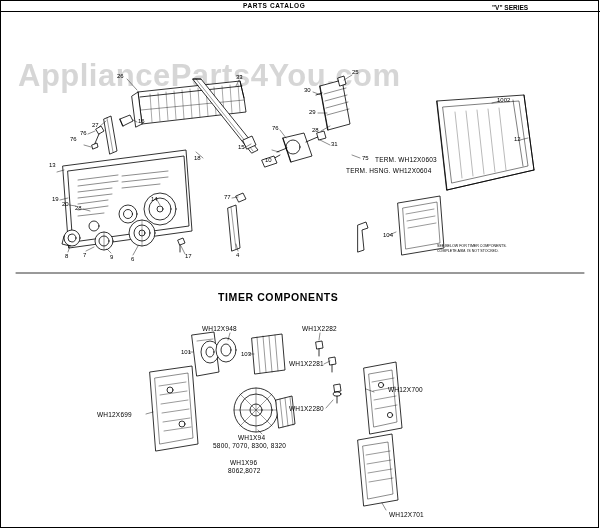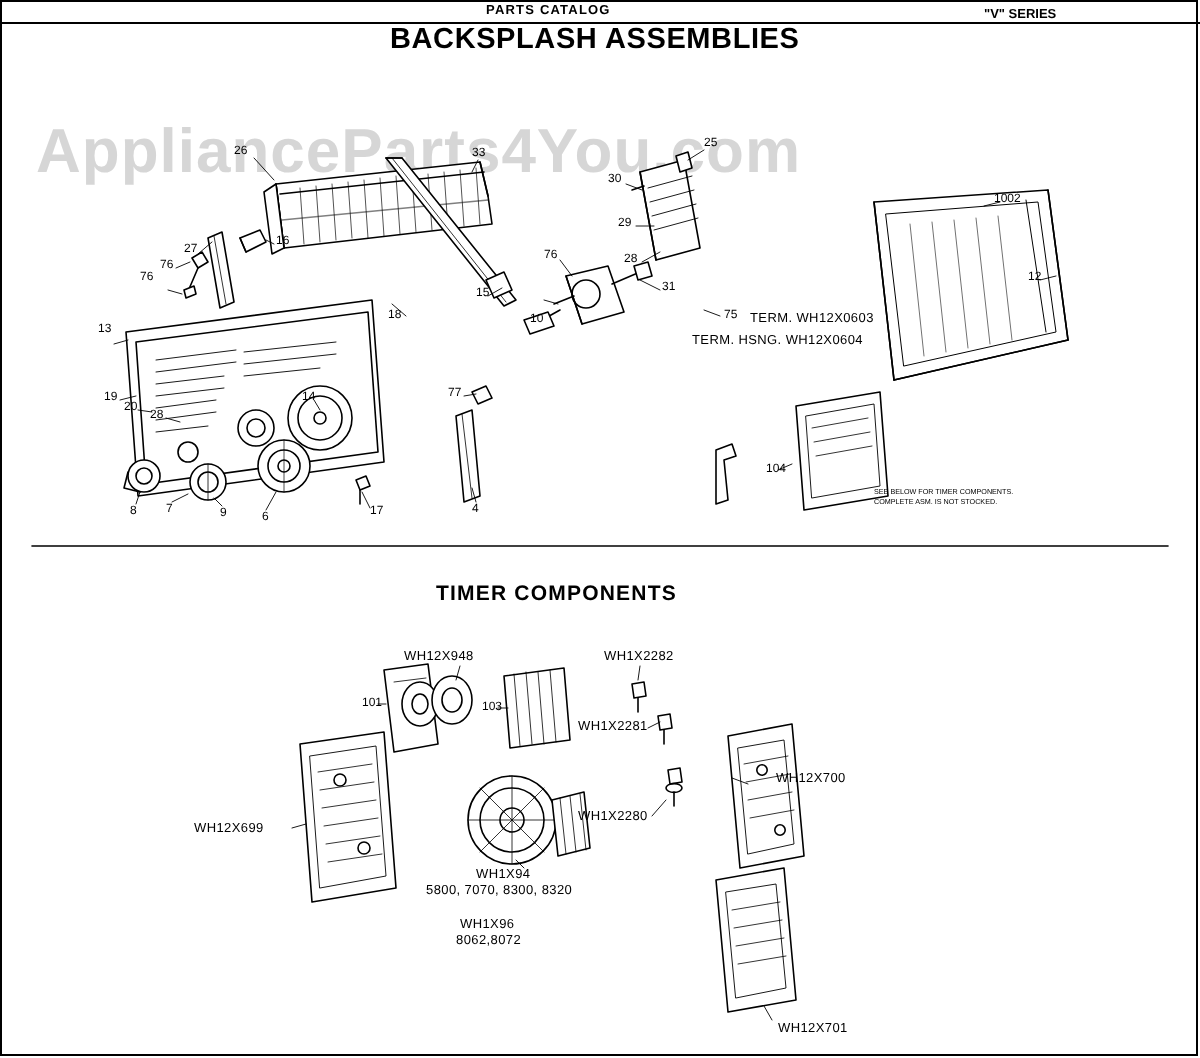--- a/index.html
+++ b/index.html
@@ -106,21 +106,20 @@
 <body>
 
 <div class="page">
 
   <div class="frame-border"></div>
 
   <div class="hdr-small" style="left:243px; top:2px;">PARTS  CATALOG</div>
   <div class="series" style="left:492px; top:4px;">"V" SERIES</div>
   <div class="divider" style="left:0px; top:11px; width:600px;"></div>
 
-  <div class="title-main" style="left:195px; top:12px;">BACKSPLASH ASSEMBLIES</div>
 
   <div class="wm">ApplianceParts4You.com</div>
 
   <svg class="art" viewBox="0 0 600 529">
     <g stroke="#000" fill="none" stroke-width="0.8" stroke-linejoin="round" stroke-linecap="round">
 
       <path d="M138,92 L240,81 L244,98 L246,112 L142,124 Z" fill="#fff"></path>
       <path d="M138,92 L142,124"></path>
       <path d="M140,97 L242,86"></path>
       <path d="M141,110 L244,100" opacity=".5"></path>

